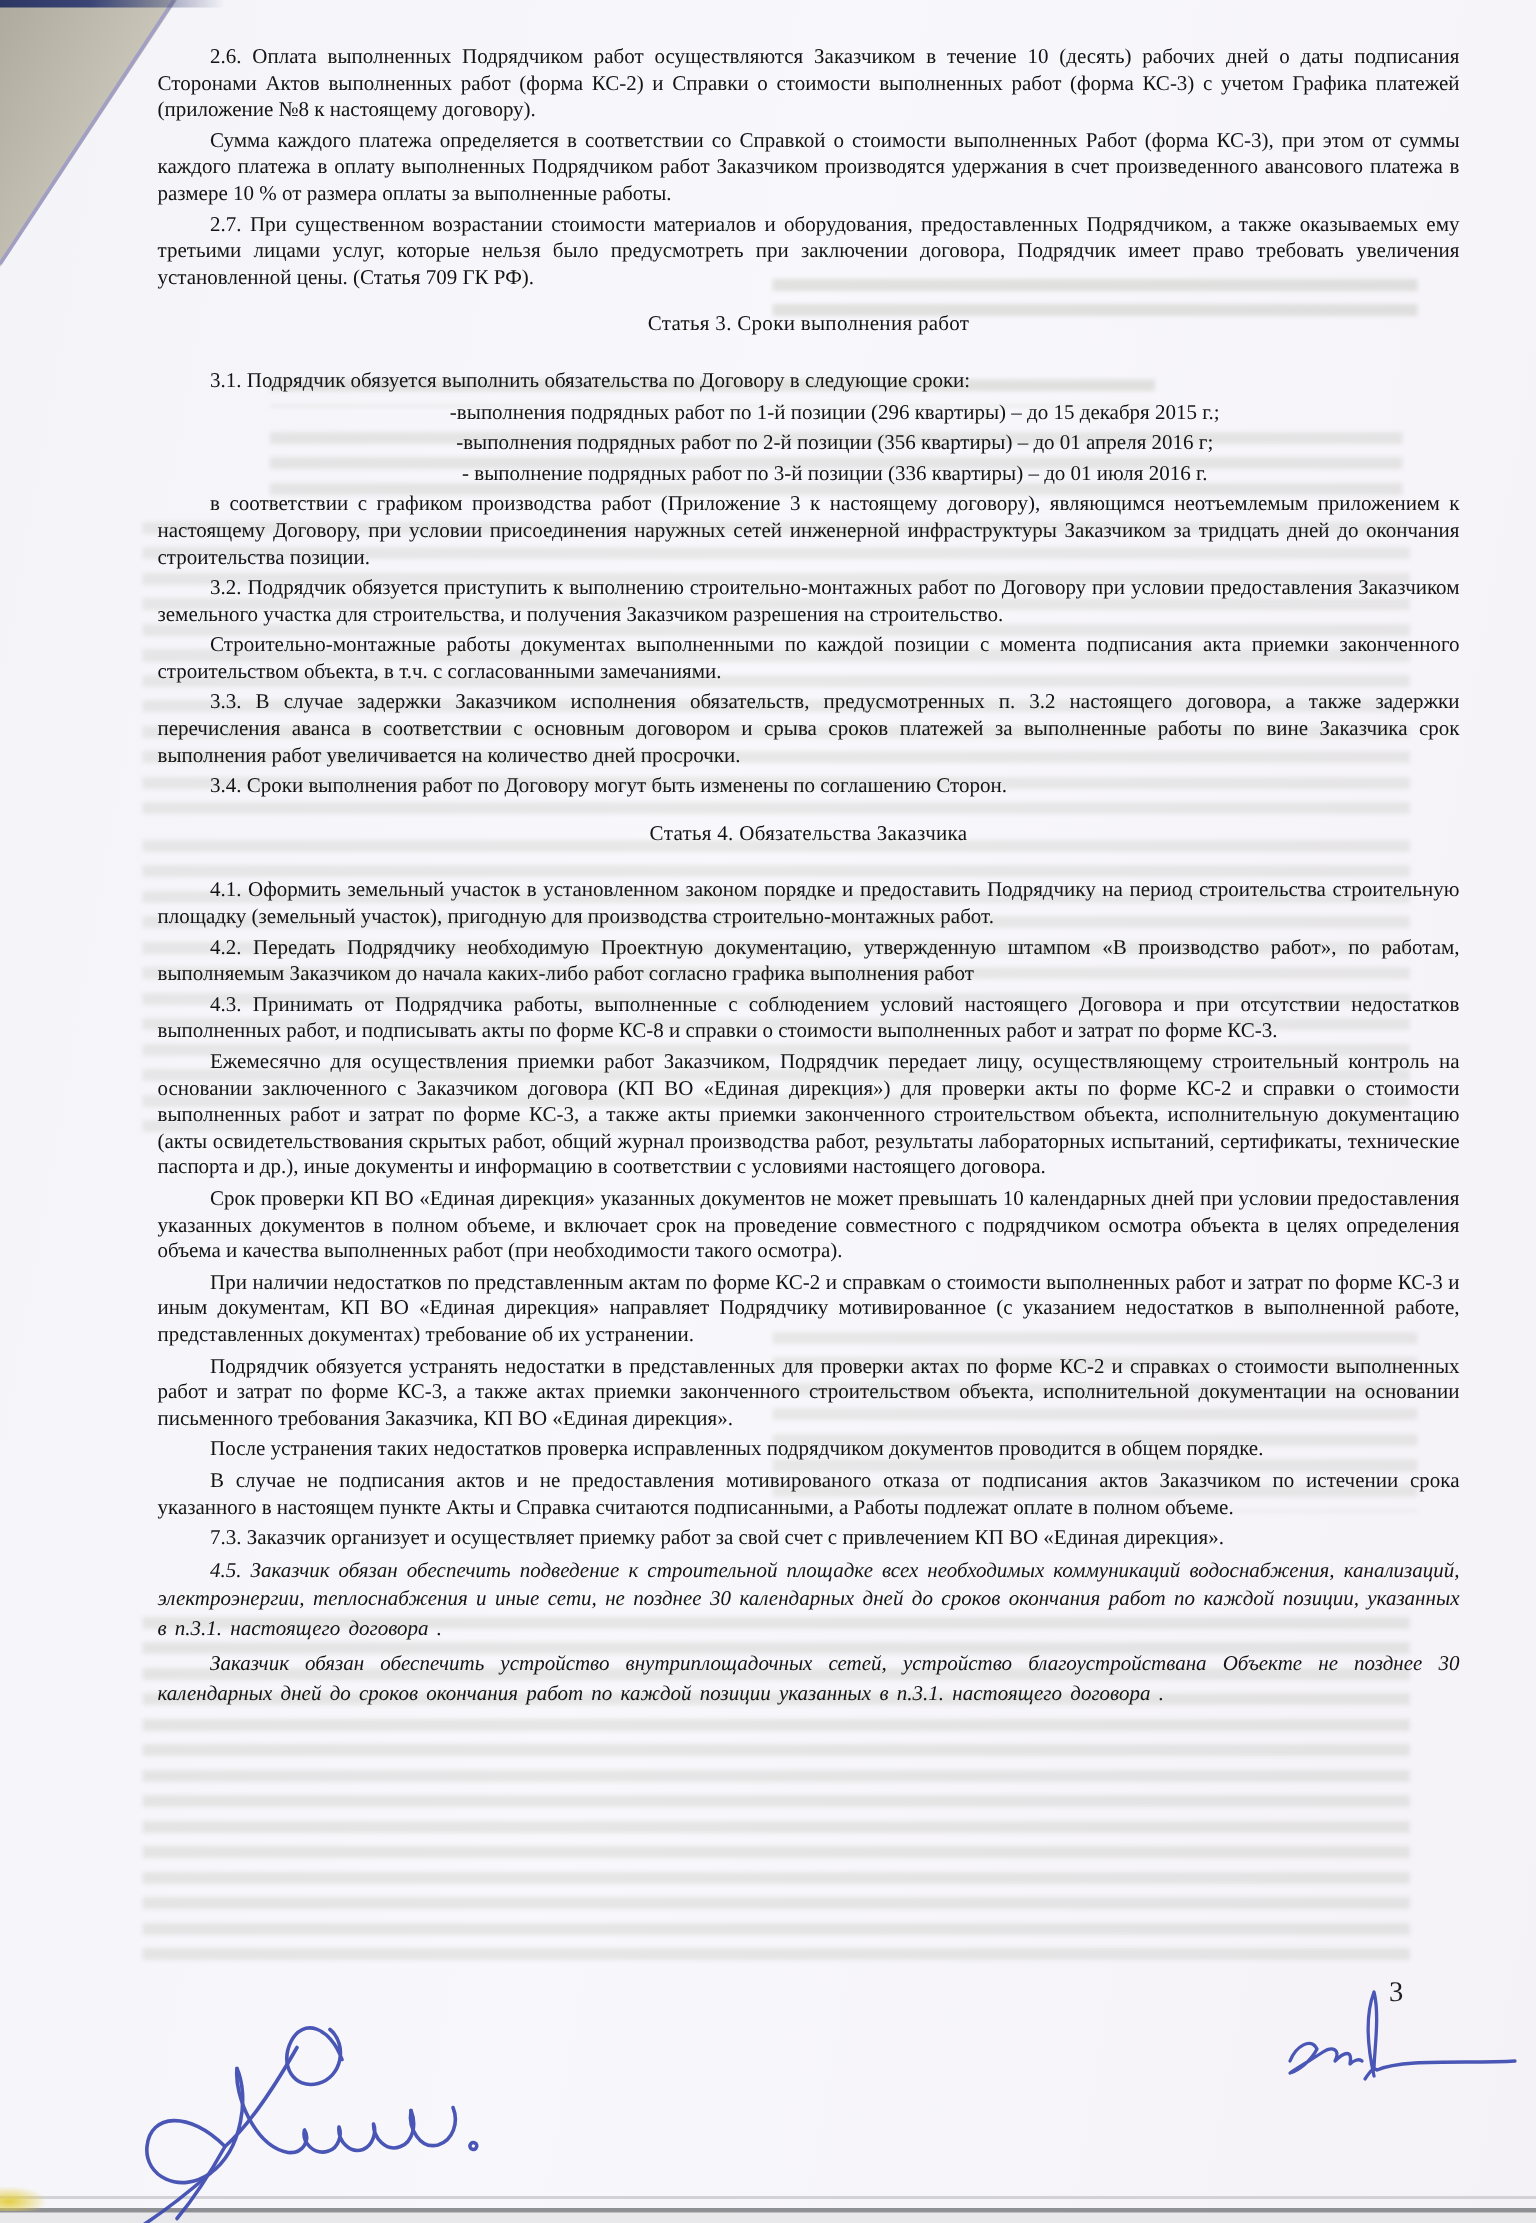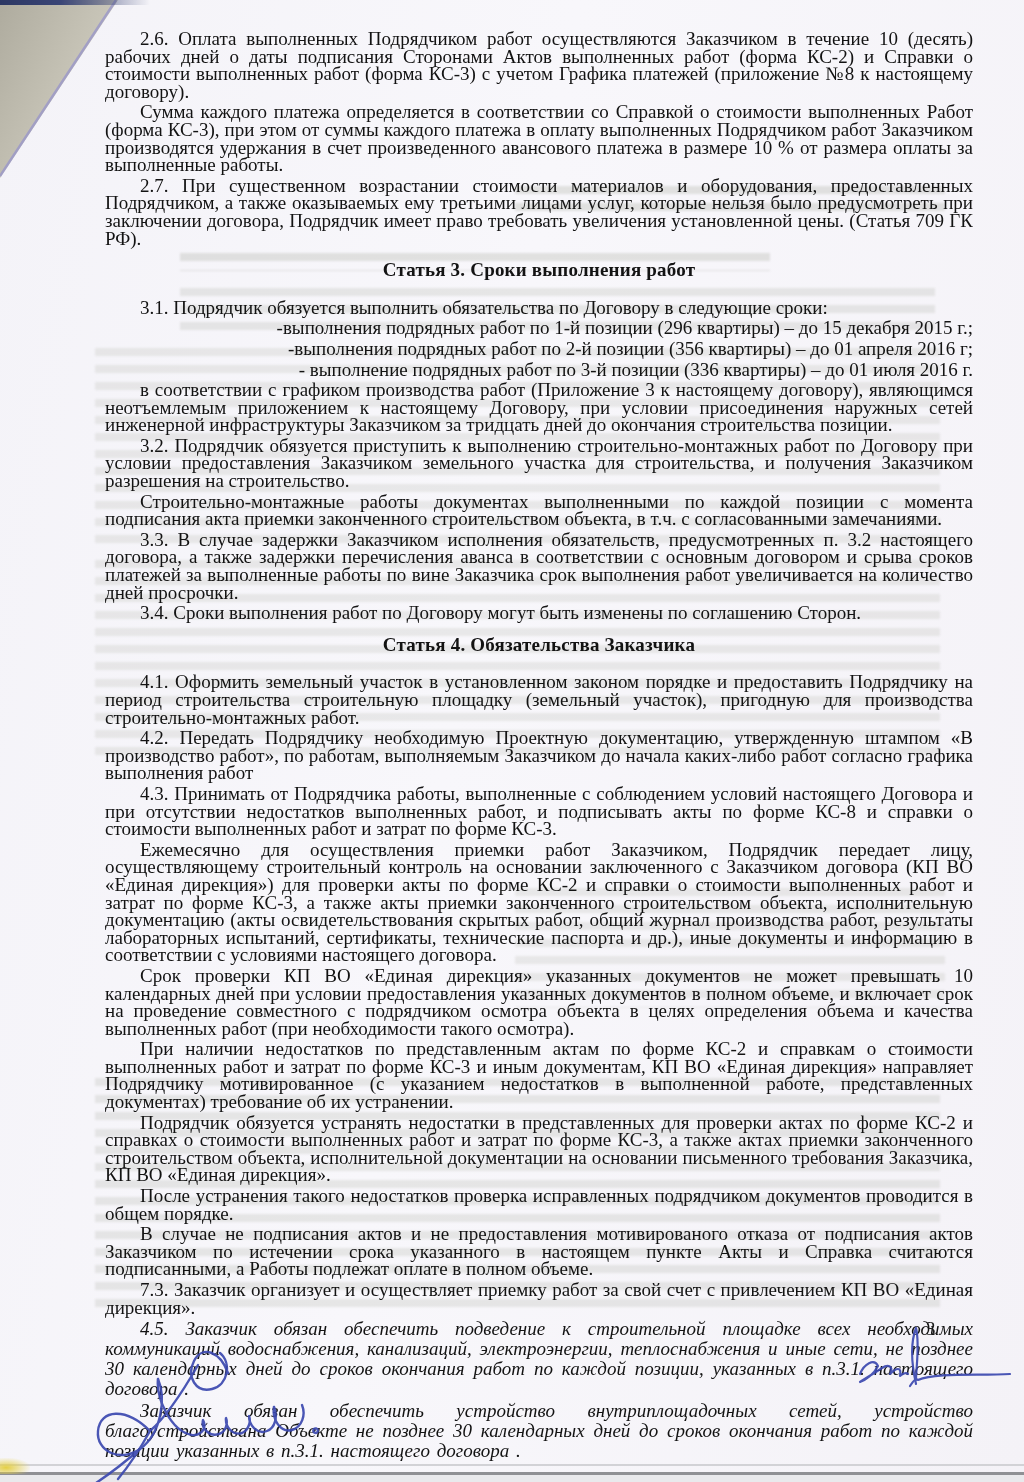--- a/index.html
+++ b/index.html
@@ -33,27 +33,27 @@
   }
   
   .ghost{
     position:absolute;z-index:1;pointer-events:none;
     background:repeating-linear-gradient(to bottom,rgba(108,116,90,0.16) 0 8px,rgba(108,116,90,0) 8px 17px);
     filter:blur(1.3px);
   }
   
   .doc{
     position:absolute;left:105px;top:30px;width:868px;z-index:2;
-    font-size:19px;line-height:17.6px;color:#131313;
+    font-size:14px;line-height:17.6px;color:#131313;
     text-align:justify;
   }
   .doc p{margin:0 0 3px 0;text-indent:35px;}
-  .doc p.list{text-align:right;}
+  .doc p.list{text-align:center;}
   .doc p.heading{
-    text-align:center;font-weight:bold;text-indent:0;
+    text-align:center;font-weight:normal;text-indent:0;
     margin:14px 0 20px 0;letter-spacing:.2px;
   }
   .doc p.italic{font-style:italic;line-height:19.8px;word-spacing:2px;}
   .page-number{
     position:absolute;left:926px;top:1318px;z-index:2;
     font-size:19px;color:#1d1d1d;font-family:"Liberation Serif",serif;
   }
   .sig{position:absolute;z-index:5;}
   .sig-left{left:70px;top:1335px;}
   .sig-right{left:820px;top:1322px;}
@@ -96,21 +96,21 @@
       <p class="para">3.3.  В случае задержки Заказчиком исполнения обязательств, предусмотренных п. 3.2 настоящего договора, а также задержки перечисления аванса в соответствии с основным договором и срыва сроков платежей за выполненные работы по вине Заказчика срок выполнения работ увеличивается на количество дней просрочки.</p>
       <p class="para">3.4. Сроки выполнения работ по Договору могут быть изменены по соглашению Сторон.</p>
       <p class="heading">Статья 4. Обязательства Заказчика</p>
       <p class="para">4.1. Оформить земельный участок в установленном законом порядке и предоставить Подрядчику на период строительства строительную площадку (земельный участок), пригодную для производства строительно-монтажных работ.</p>
       <p class="para">4.2. Передать Подрядчику необходимую Проектную документацию, утвержденную штампом «В производство работ», по работам, выполняемым Заказчиком  до начала каких-либо работ согласно графика выполнения работ</p>
       <p class="para">4.3. Принимать от Подрядчика работы, выполненные с соблюдением условий настоящего Договора и при отсутствии недостатков выполненных работ, и подписывать акты по форме КС-8 и справки о стоимости выполненных работ и затрат по форме КС-3.</p>
       <p class="para">Ежемесячно для осуществления приемки работ Заказчиком, Подрядчик передает лицу, осуществляющему строительный контроль на основании заключенного с Заказчиком договора (КП ВО «Единая дирекция») для проверки акты по форме КС-2 и справки о стоимости выполненных работ и затрат по форме КС-3, а также акты приемки законченного строительством объекта, исполнительную документацию (акты освидетельствования скрытых работ, общий журнал производства работ, результаты лабораторных испытаний, сертификаты, технические паспорта и др.), иные документы и информацию в соответствии с условиями настоящего договора.</p>
       <p class="para">Срок проверки КП ВО «Единая дирекция» указанных документов не может превышать 10 календарных дней при условии предоставления указанных документов в полном объеме, и включает срок на проведение совместного с подрядчиком осмотра объекта в целях определения объема и качества выполненных работ (при необходимости такого осмотра).</p>
       <p class="para">При наличии недостатков по представленным актам по форме КС-2 и справкам о стоимости выполненных работ и затрат по форме КС-3 и иным документам, КП ВО «Единая дирекция» направляет Подрядчику мотивированное (с указанием недостатков в выполненной работе, представленных документах) требование об их устранении.</p>
       <p class="para">Подрядчик обязуется устранять недостатки в представленных для проверки актах по форме КС-2 и справках о стоимости выполненных работ и затрат по форме КС-3, а также актах приемки законченного строительством объекта, исполнительной документации на основании письменного требования Заказчика, КП ВО «Единая дирекция».</p>
-      <p class="para">После устранения такого недостатков  проверка исправленных подрядчиком документов проводится в общем порядке.</p>
+      <p class="para">После устранения таких недостатков  проверка исправленных подрядчиком документов проводится в общем порядке.</p>
       <p class="para">В случае не подписания актов и не предоставления мотивированого отказа от подписания актов Заказчиком по истечении срока указанного в настоящем пункте Акты и Справка считаются подписанными, а Работы подлежат оплате в полном объеме.</p>
       <p class="para">7.3. Заказчик организует и осуществляет приемку работ за свой счет с привлечением КП ВО «Единая дирекция».</p>
       <p class="para italic">4.5. Заказчик обязан обеспечить подведение к строительной площадке всех необходимых коммуникаций водоснабжения, канализаций, электроэнергии, теплоснабжения и иные сети, не позднее 30 календарных дней до сроков окончания работ по каждой позиции, указанных в п.3.1. настоящего договора .</p>
       <p class="para italic">Заказчик обязан обеспечить устройство внутриплощадочных сетей, устройство благоустройствана Объекте  не позднее 30 календарных дней до сроков окончания  работ по каждой позиции указанных в п.3.1. настоящего договора .</p>
     </div>
 
   <div class="page-number">3</div>
 
   <svg class="sig sig-left" width="300" height="150" viewBox="0 0 300 150">
     <g fill="none" stroke="#3c49b0" stroke-width="2.4" stroke-linecap="round" stroke-linejoin="round" opacity="0.92">

